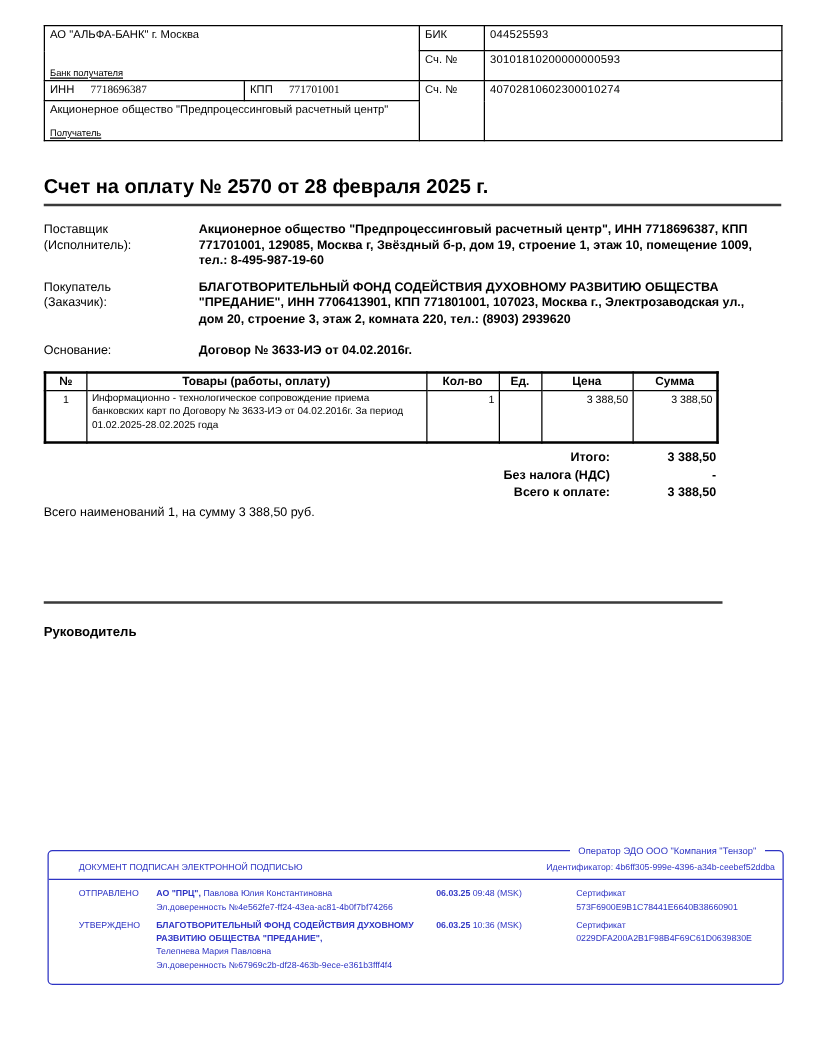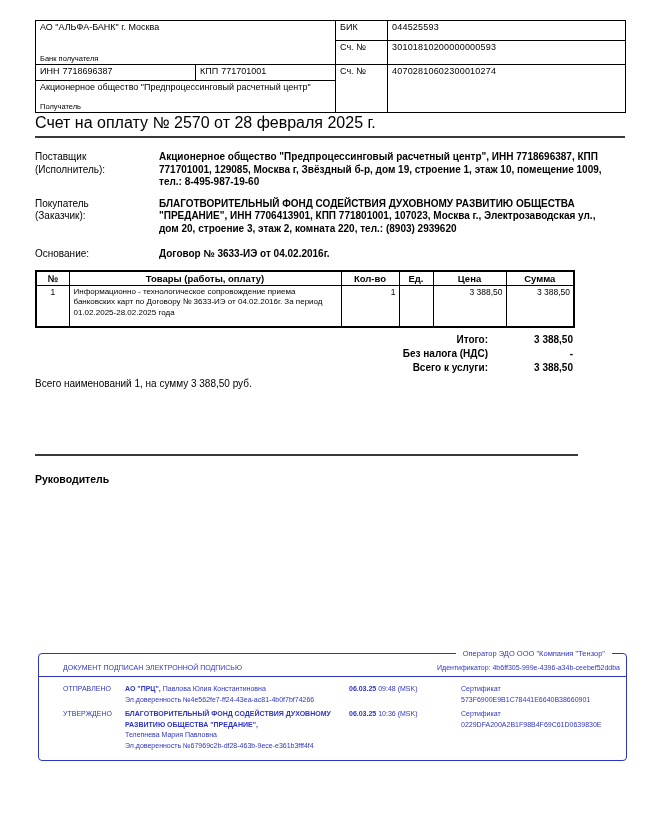--- a/index.html
+++ b/index.html
@@ -12,26 +12,26 @@
   .content { padding:20px 35px 0 35px; }
 
   
   .bank-table { border-collapse:collapse; width:590px; table-layout:fixed; }
   .bank-table td { border:1px solid #000; padding:1px 4px; font-size:9px; vertical-align:top; line-height:1.2; }
   .bank-table .h46 { height:44px; }
   .bank-table .h24 { height:24px; }
   .bank-table .h17 { height:16px; }
   .bank-table .h32 { height:32px; }
   .cell-flex { display:flex; flex-direction:column; justify-content:space-between; height:100%; }
-  .sub { font-size:7.5px; }
+  .sub { font-size:7.5px;text-decoration:underline; }
   .acct { font-size:9.5px; letter-spacing:0.2px; }
-  .kv-gap { margin-left:3px; }
-
-  
-  .title { font-size:16px; font-weight:normal; margin-top:0; line-height:19px; }
+  .kv-gap { margin-left:13px;font-family:Liberation Serif, serif; }
+
+  
+  .title { font-size:16px; font-weight:bold; margin-top:27px; line-height:19px; }
   .hr1 { border:none; border-top:2px solid #3a3a3a; width:590px; margin:4px 0 0 0; }
   .hr2 { border:none; border-top:2px solid #3a3a3a; width:543px; margin:64px 0 0 0; }
 
   
   .party { display:flex; margin-top:13px; font-size:10px;gap:36px; }
   .party.tight { margin-top:9px; }
   .party-label { width:88px; flex:none; line-height:1.25; }
   .party-value { width:455px; font-weight:bold; line-height:1.25; }
 
   
@@ -183,21 +183,21 @@
     <div class="totals">
       <div class="totals-row">
         <div>Итого:</div>
         <div class="totals-value">3 388,50</div>
       </div>
       <div class="totals-row">
         <div>Без налога (НДС)</div>
         <div class="totals-value">-</div>
       </div>
       <div class="totals-row">
-        <div>Всего к услуги:</div>
+        <div>Всего к оплате:</div>
         <div class="totals-value">3 388,50</div>
       </div>
     </div>
 
     <div class="summary">
       <div>Всего наименований 1, на сумму 3 388,50 руб.</div>
     </div>
 
     <hr class="hr2">
 

